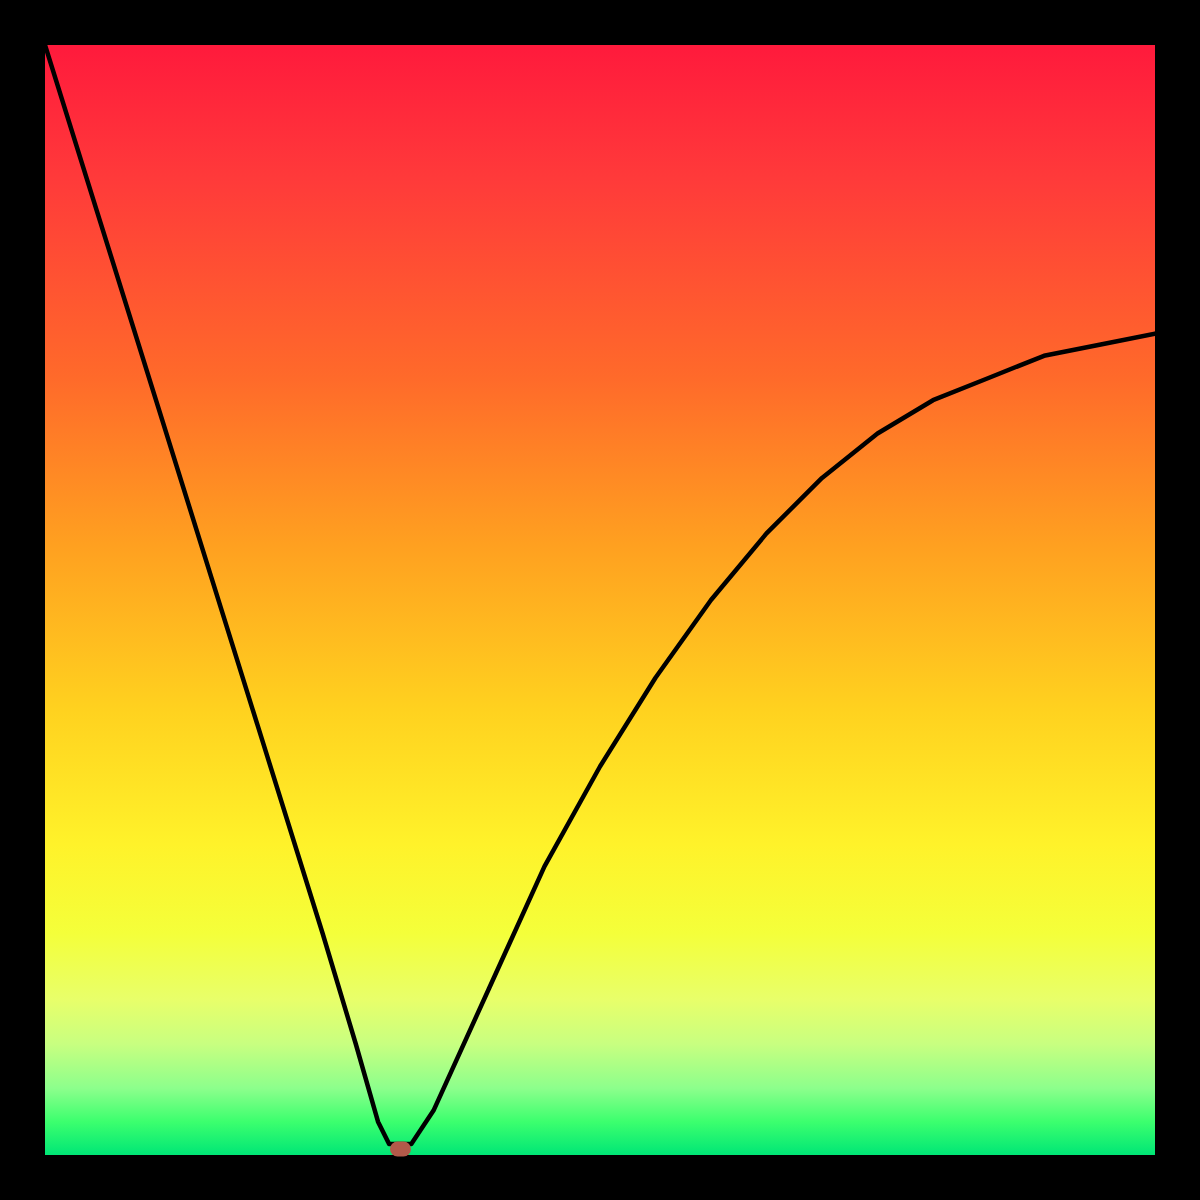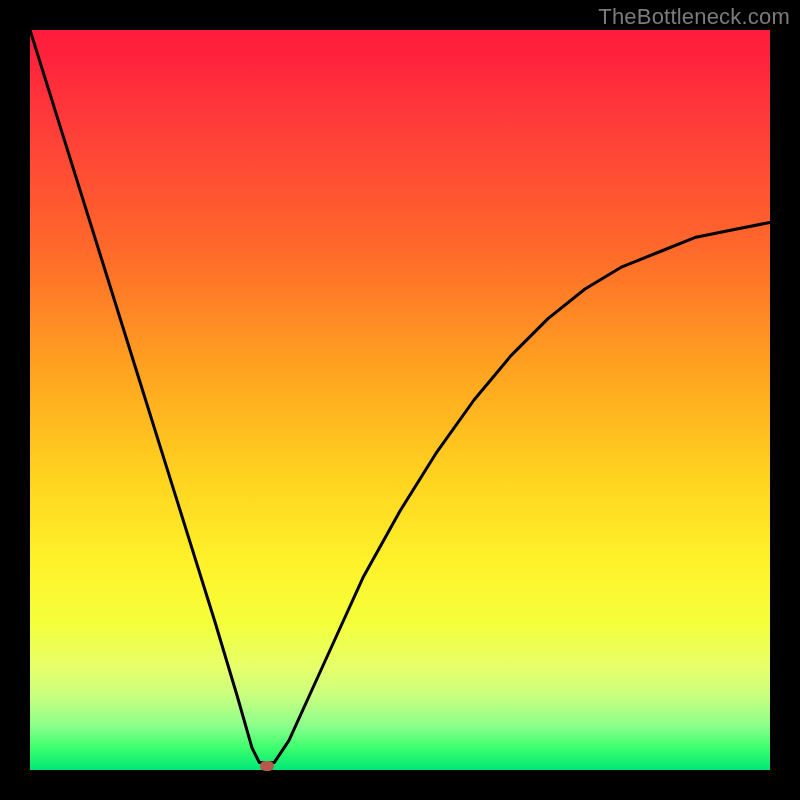--- a/index.html
+++ b/index.html
@@ -65,21 +65,20 @@
     border-radius: 5px;
     transform: translate(-50%, -50%);
     z-index: 5;
   }
 </style>
 </head>
 <body>
 
 <div class="frame">
 
-  <div class="watermark">TheBottleneck.com</div>
 
   <div class="plot-area">
 
     <svg class="curve-svg" viewBox="0 0 740 740" preserveAspectRatio="none">
       <path id="curve-path" fill="none" stroke="#000000" stroke-width="3" stroke-linejoin="round" stroke-linecap="round" d="M0.0 0.0 L37.0 118.4 L74.0 236.8 L111.0 355.2 L148.0 473.6 L185.0 592.0 L207.2 666.0 L222.0 717.8 L229.4 732.6 L236.8 732.6 L244.2 732.6 L259.0 710.4 L296.0 629.0 L333.0 547.6 L370.0 481.0 L407.0 421.8 L444.0 370.0 L481.0 325.6 L518.0 288.6 L555.0 259.0 L592.0 236.8 L629.0 222.0 L666.0 207.2 L703.0 199.8 L740.0 192.4"></path>
     </svg>
 
     <div id="marker" class="marker" style="left: 236.8px; top: 736.3px; background: rgb(179, 90, 74);"></div>
 
   </div>

